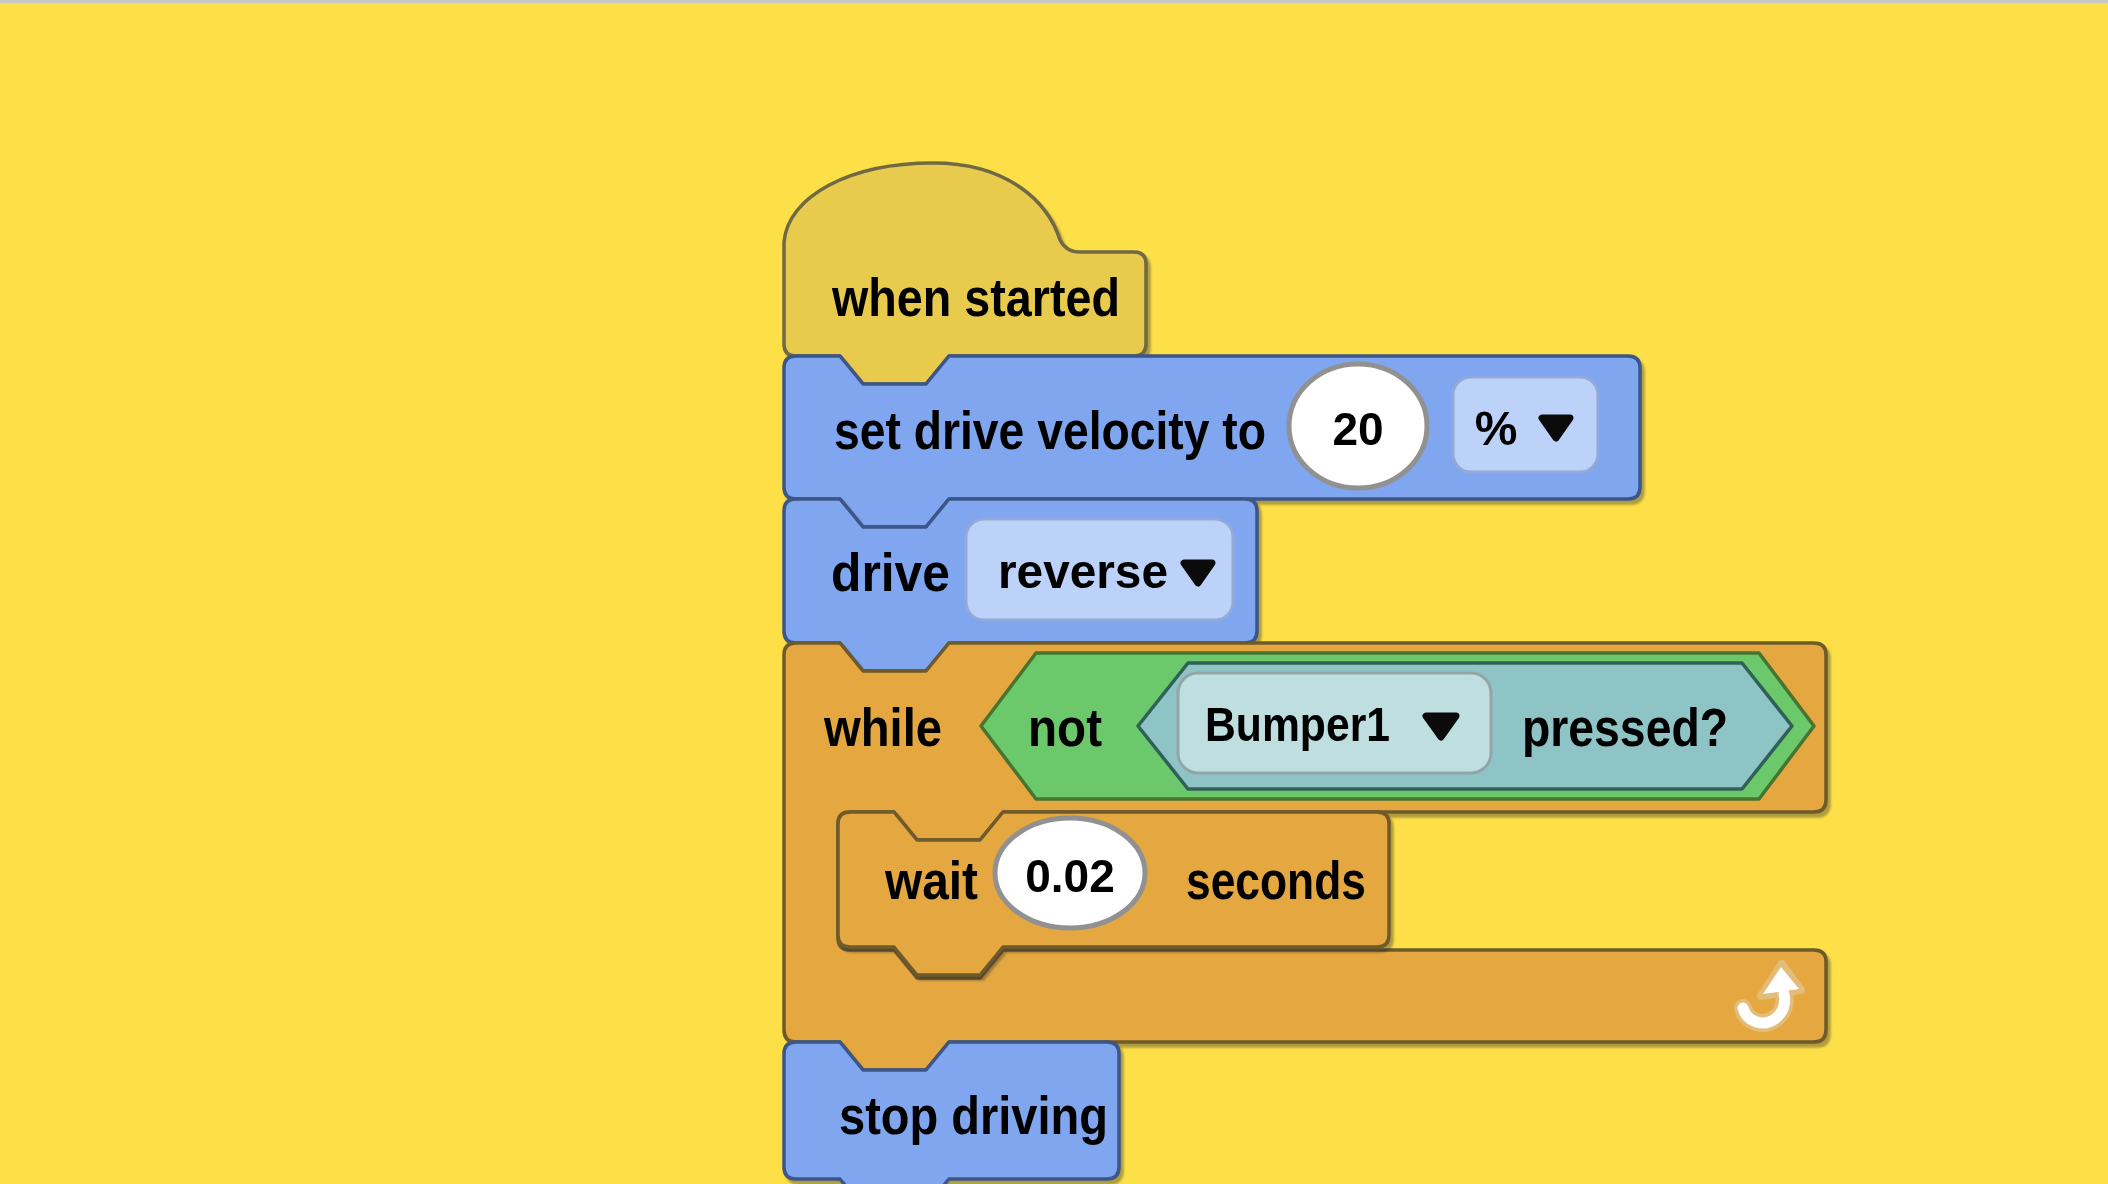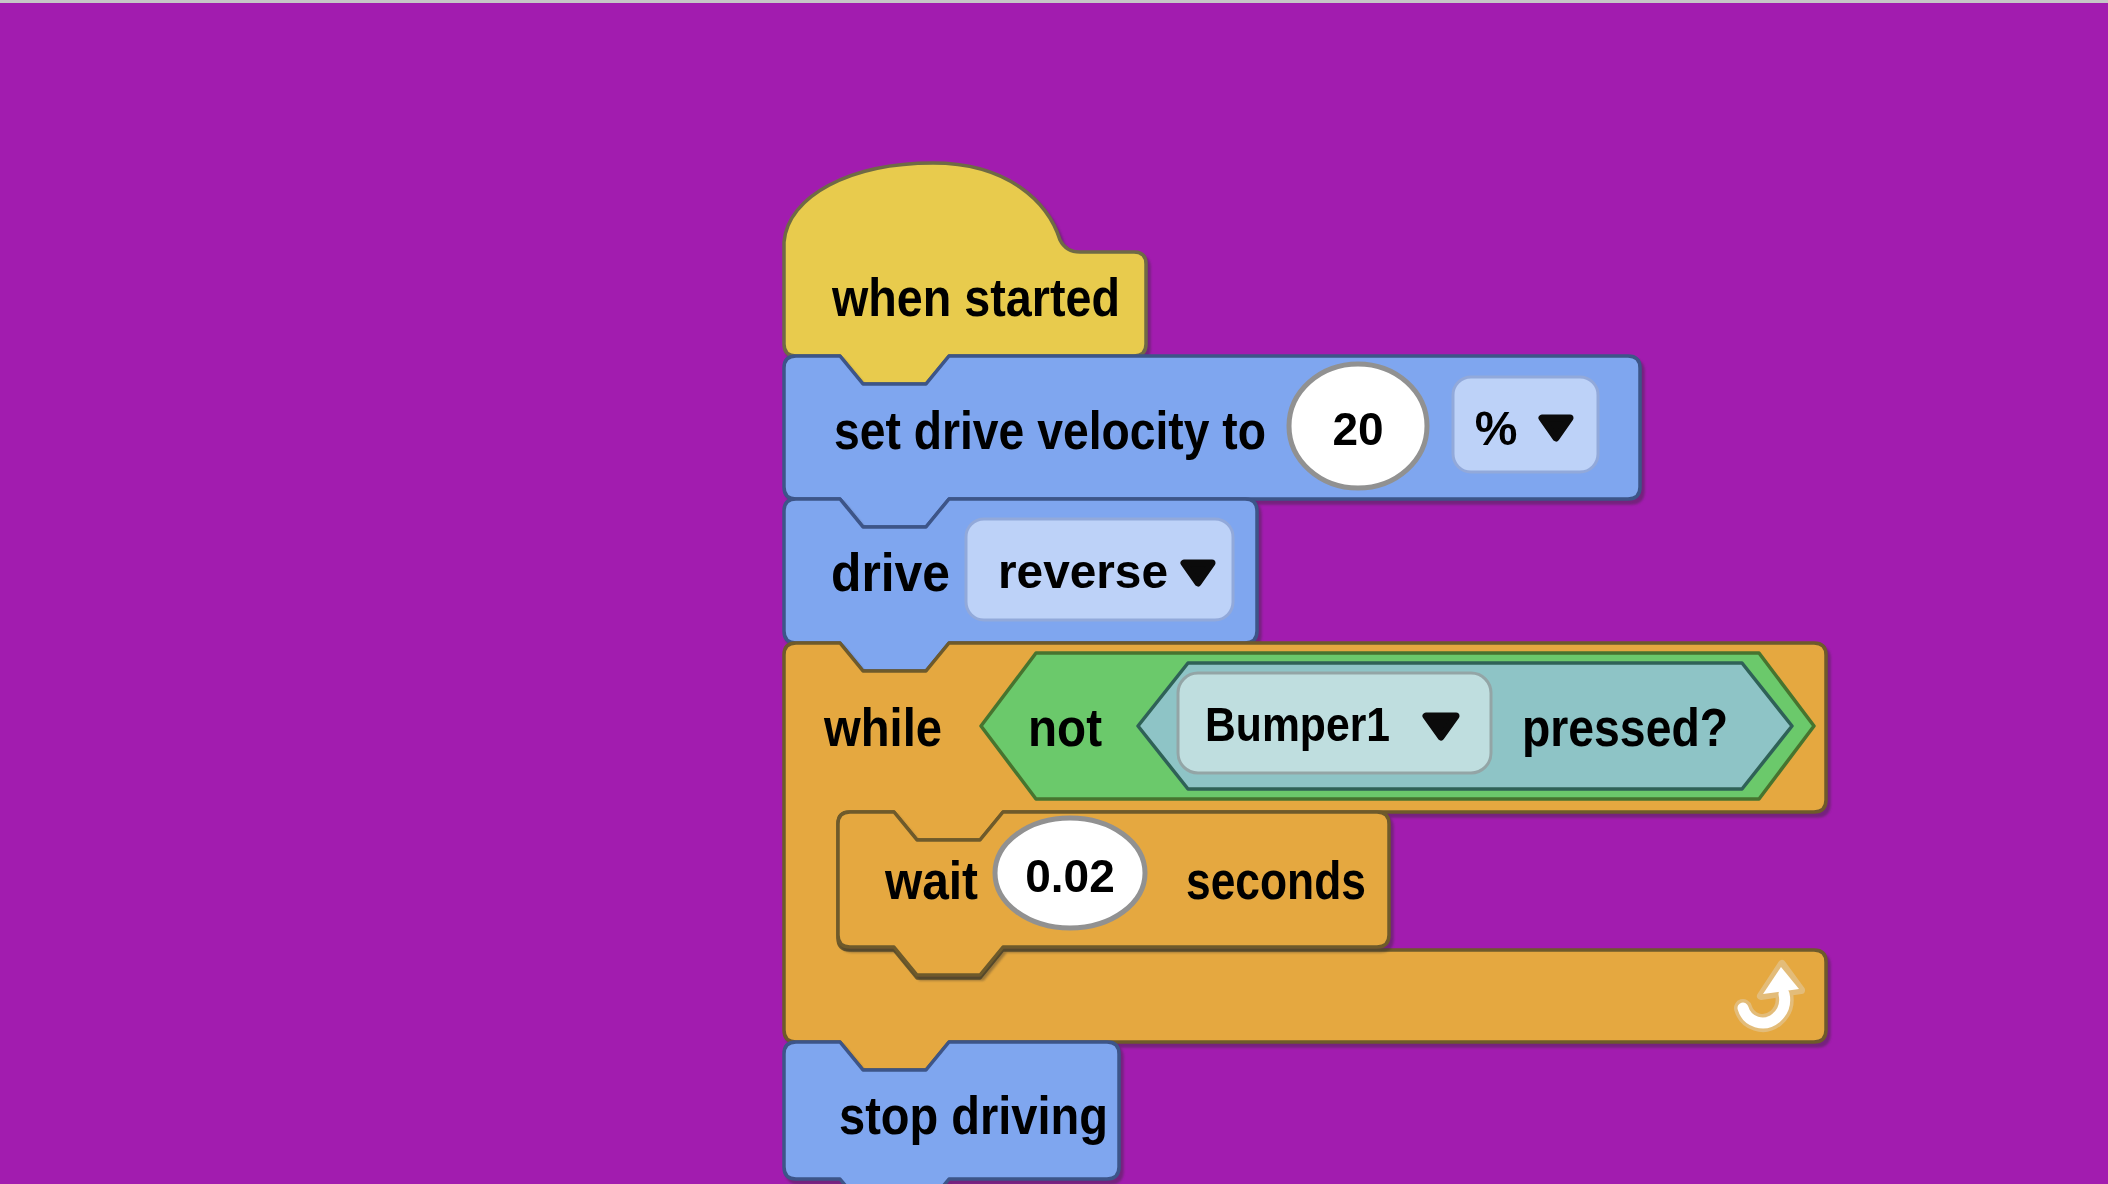--- a/index.html
+++ b/index.html
@@ -1,17 +1,17 @@
 <!DOCTYPE html>
 <html><head>
 <meta charset="utf-8">
 <style>
   html, body { margin: 0; padding: 0; background: #ffffff; }
   body { font-family: "Liberation Sans", sans-serif; }
-  .canvas-wrap { width: 2108px; height: 1184px; position: relative; overflow: hidden; background: #a21caf; }
+  .canvas-wrap { width: 2108px; height: 1184px; position: relative; overflow: hidden; background: #fde047; }
   svg { display: block; }
 
   path.block {
     stroke-width: 3.5;
     stroke-linejoin: round;
     filter: drop-shadow(3px 4px 1px rgba(45,45,45,0.38));
   }
   .stroke-event   { stroke: #6f6a45; }
   .stroke-drive   { stroke: #3d5588; }
   .stroke-control { stroke: #6e5a2b; }

